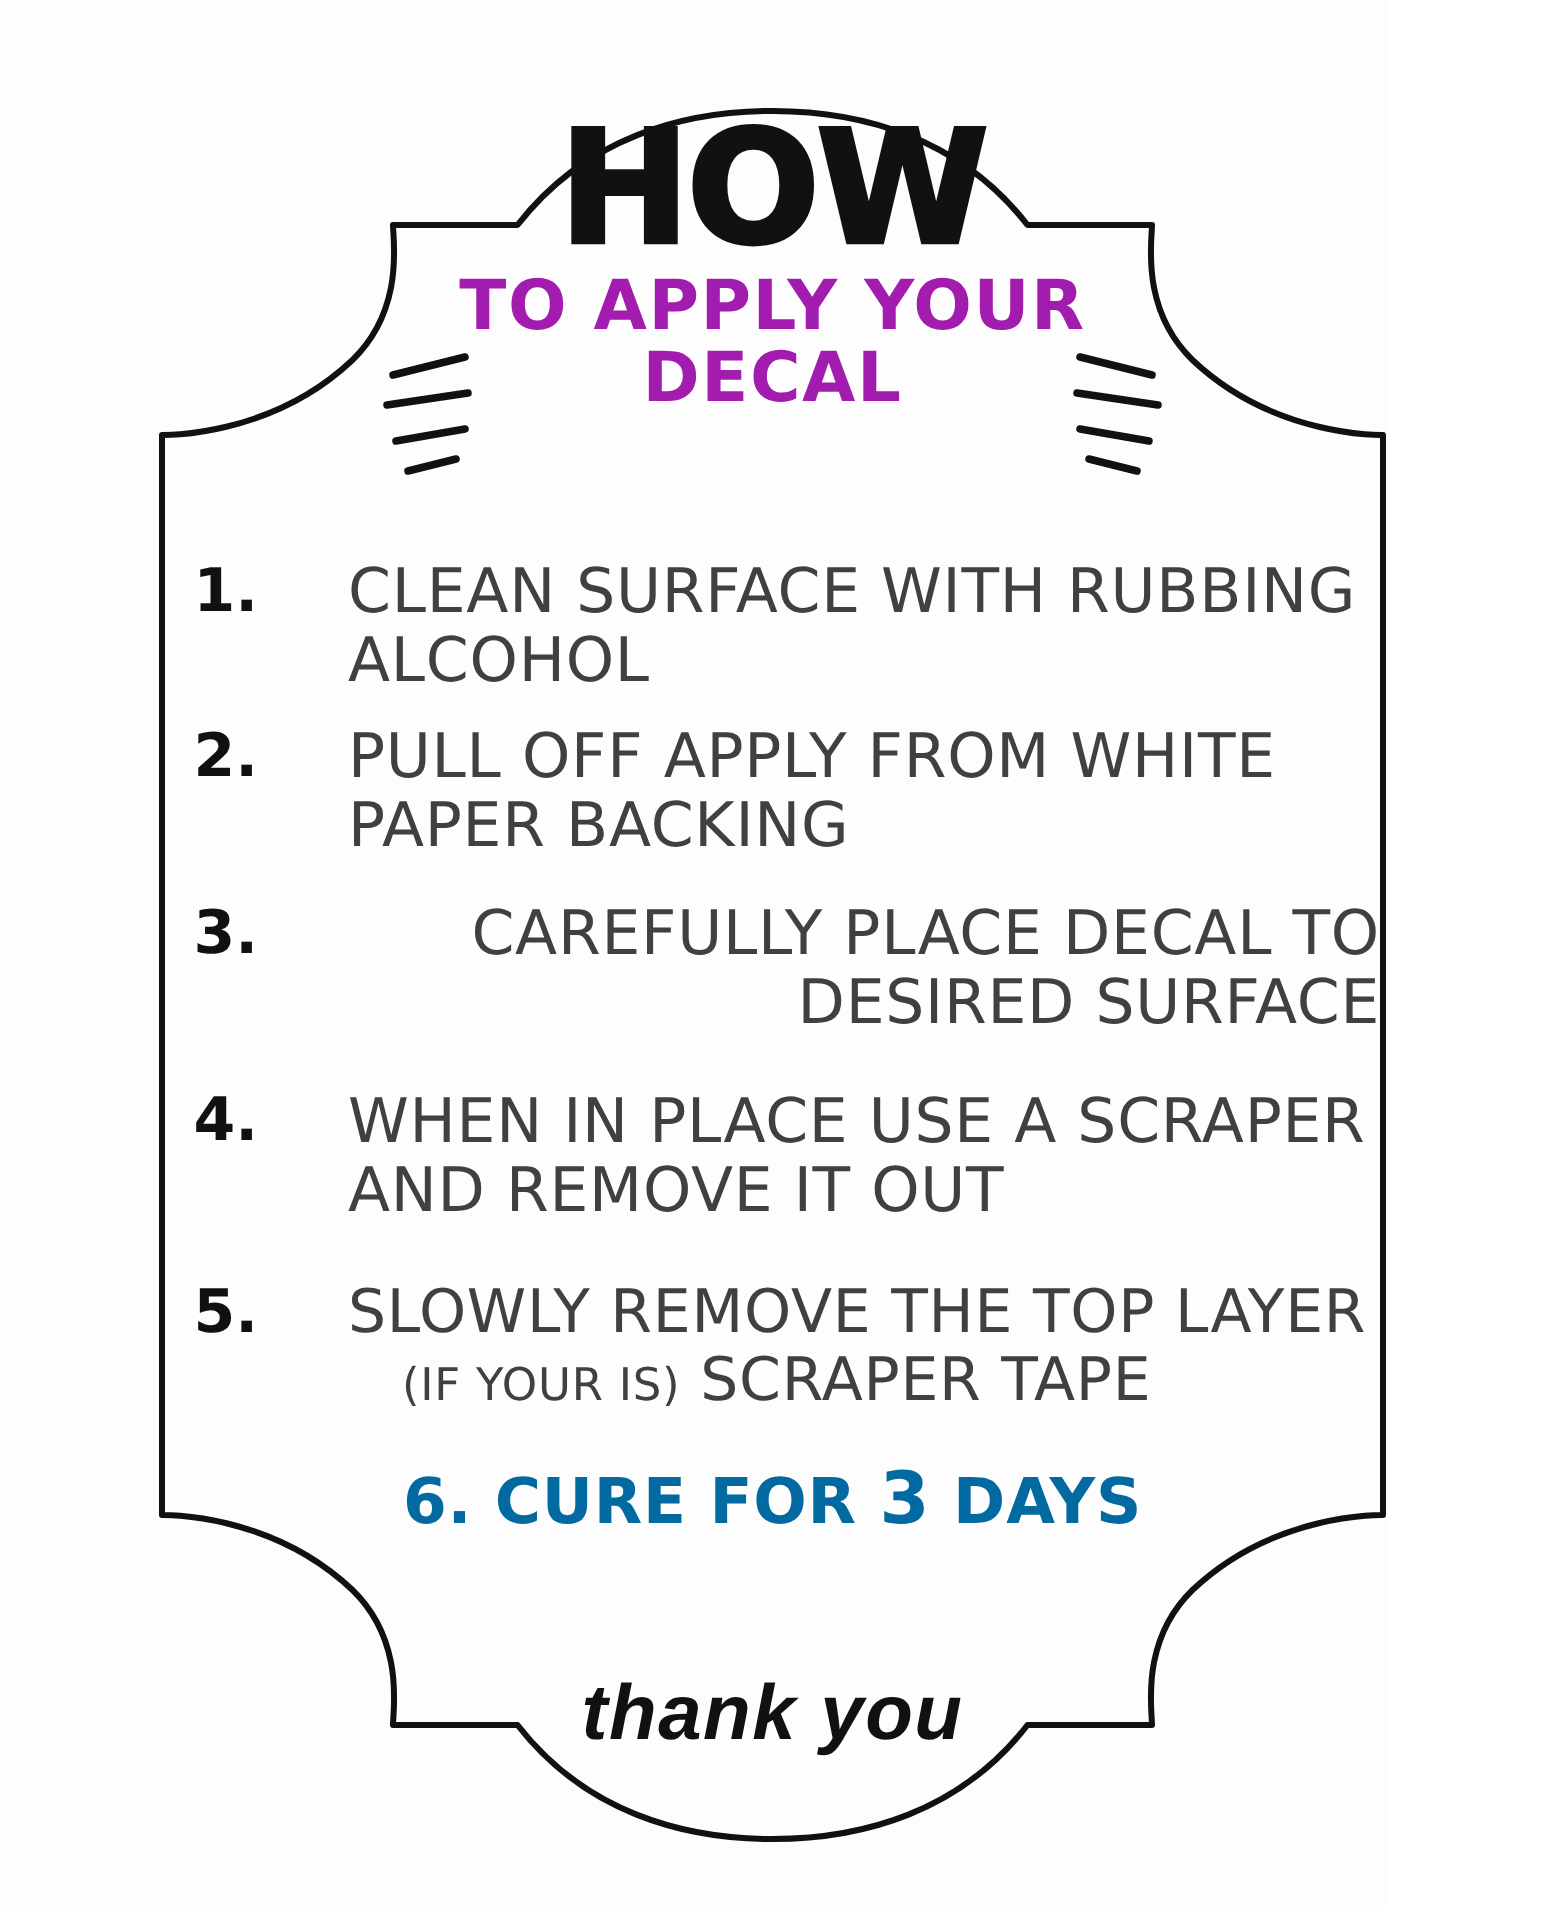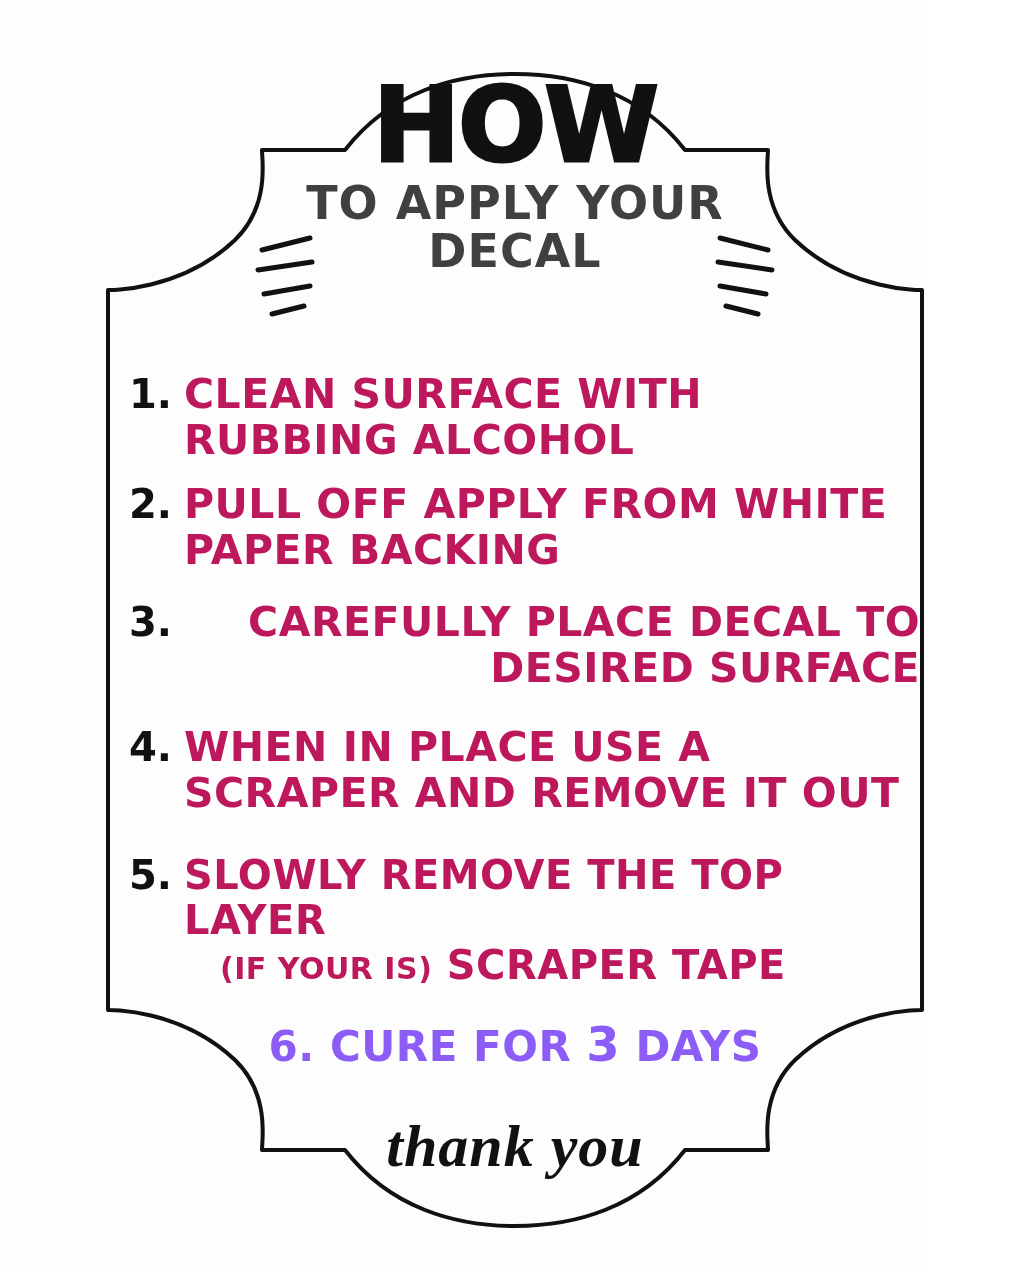--- a/index.html
+++ b/index.html
@@ -53,21 +53,21 @@
     margin-top: 6px;
   }
   .subtitle {
     display: inline-block;
     width: 470px;
     font-family: "DejaVu Sans", sans-serif;
     font-weight: 700;
     font-size: 46px;
     line-height: 1.04;
     letter-spacing: 1px;
-    color: #404040;
+    color: #a21caf;
   }
 
   
   .burst {
     position: absolute;
     top: 232px;
     width: 70px;
     height: 86px;
   }
   .burst.left  { left: 248px; }
@@ -91,25 +91,26 @@
     font-size: 40px;
     line-height: 1.12;
     width: 62px;
     flex: 0 0 62px;
     text-align: right;
     padding-right: 12px;
     color: #111;
   }
   .step-text {
     font-family: "DejaVu Sans", sans-serif;
-    font-weight: 700;
+    font-weight: 400;
     font-size: 41px;
     line-height: 1.12;
     letter-spacing: 0.5px;
-    color: #be185d;
+    color: #404040;
+    margin-left: 48px;
   }
 
   
   .step.s1 { margin-bottom: 18px; }
   .step.s2 { margin-bottom: 26px; }
   .step.s3 { margin-bottom: 34px; }
   .step.s3 .step-text { padding-left: 10px; text-align: right; }
   .step.s4 { margin-bottom: 36px; }
   .step.s5 { margin-bottom: 10px; }
   .step.s5 .step-text { font-size: 40px; }
@@ -121,39 +122,39 @@
     padding-left: 36px;
   }
 
   .step-last {
     text-align: center;
     margin-top: 28px;
     font-family: "DejaVu Sans", sans-serif;
     font-weight: 700;
     font-size: 42px;
     letter-spacing: 0.5px;
-    color: #8b5cf6;
+    color: #0369a1;
   }
   .step-last .big-num {
     font-size: 48px;
   }
 
   
   .footer {
     position: absolute;
     left: 0;
     top: 1112px;
     width: 1030px;
     text-align: center;
   }
   .thank-you {
-    font-family: Liberation Serif, serif;
+    font-family: Liberation Sans, sans-serif;
     font-style: italic;
     font-weight: 700;
-    font-size: 60px;
+    font-size: 52px;
     color: #111;
     letter-spacing: 1px;
   }
 </style>
 </head>
 <body>
 
 <div id="sheet">
 
   <svg id="frame-svg" viewBox="0 0 1030 1270" aria-hidden="true">

